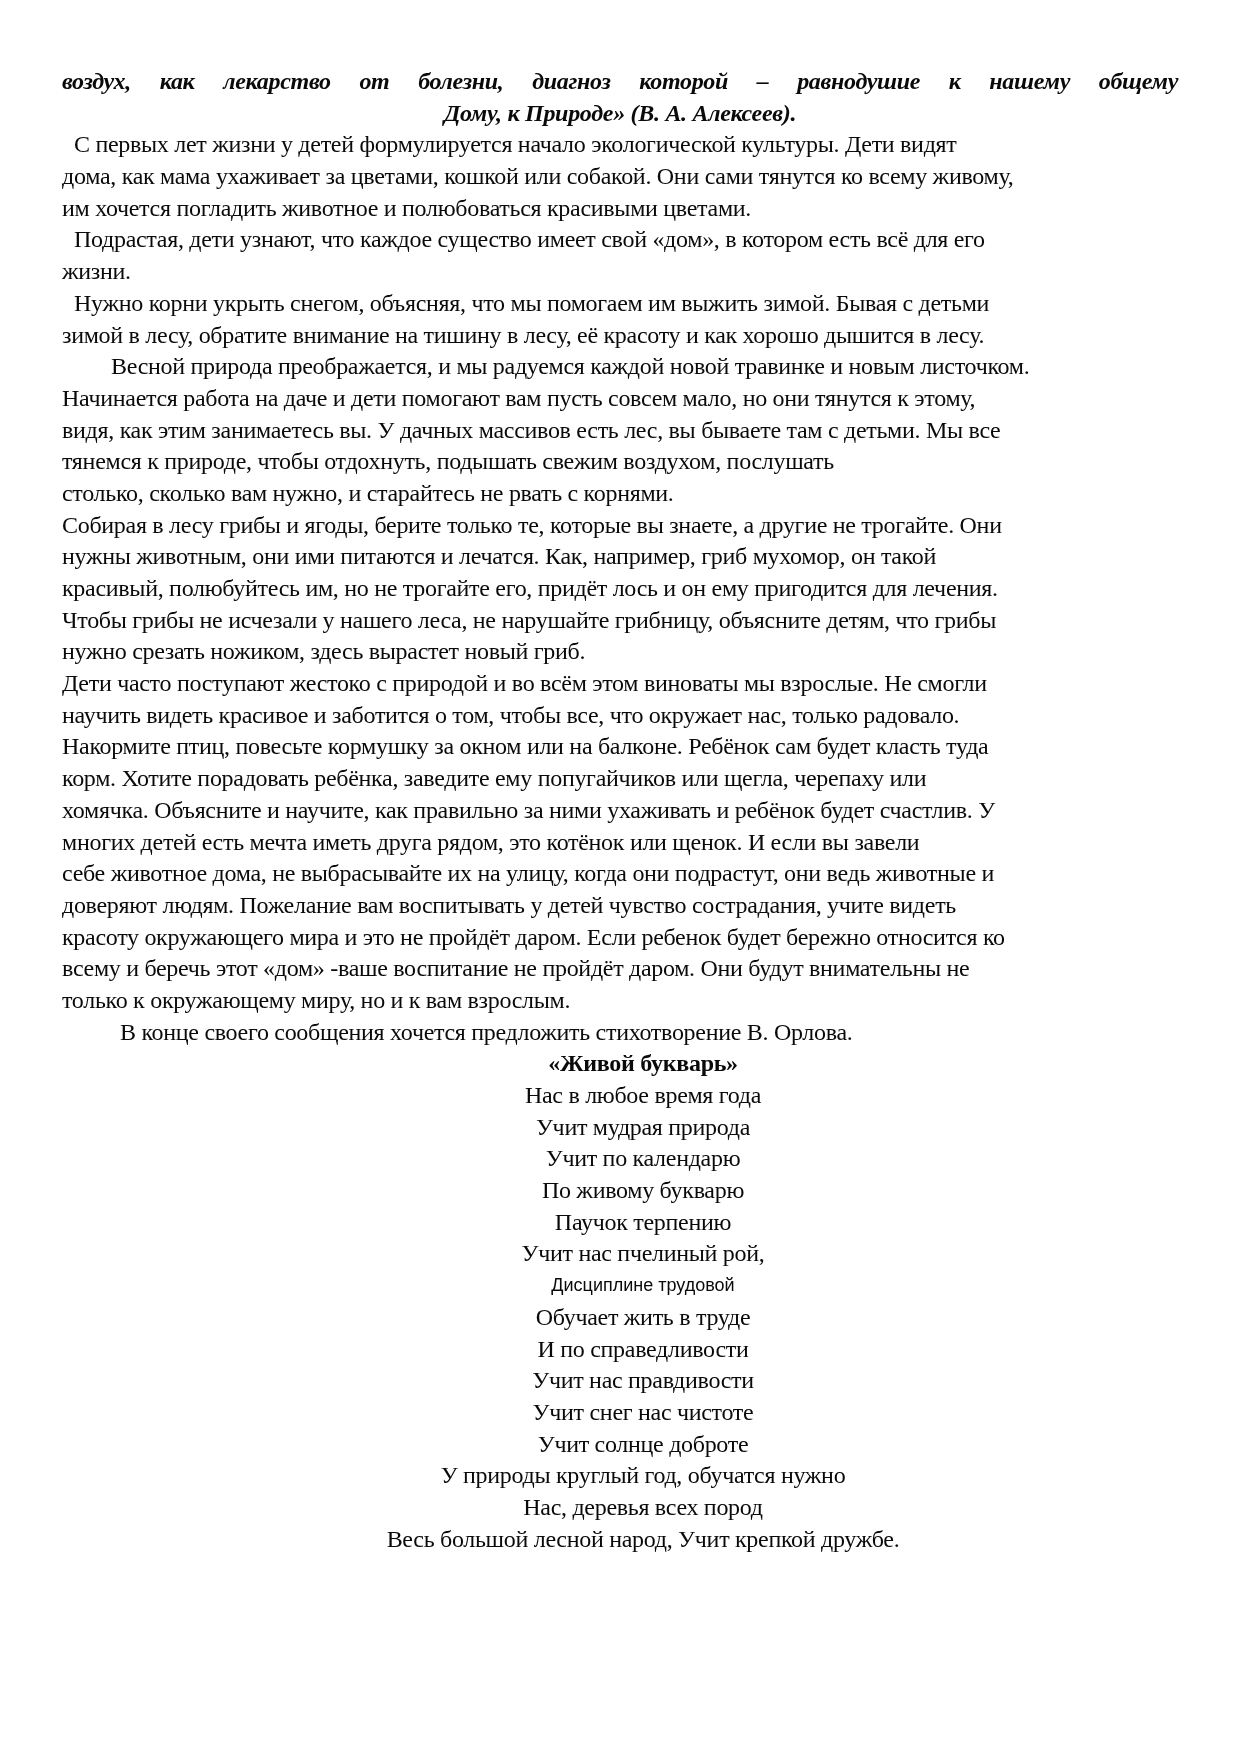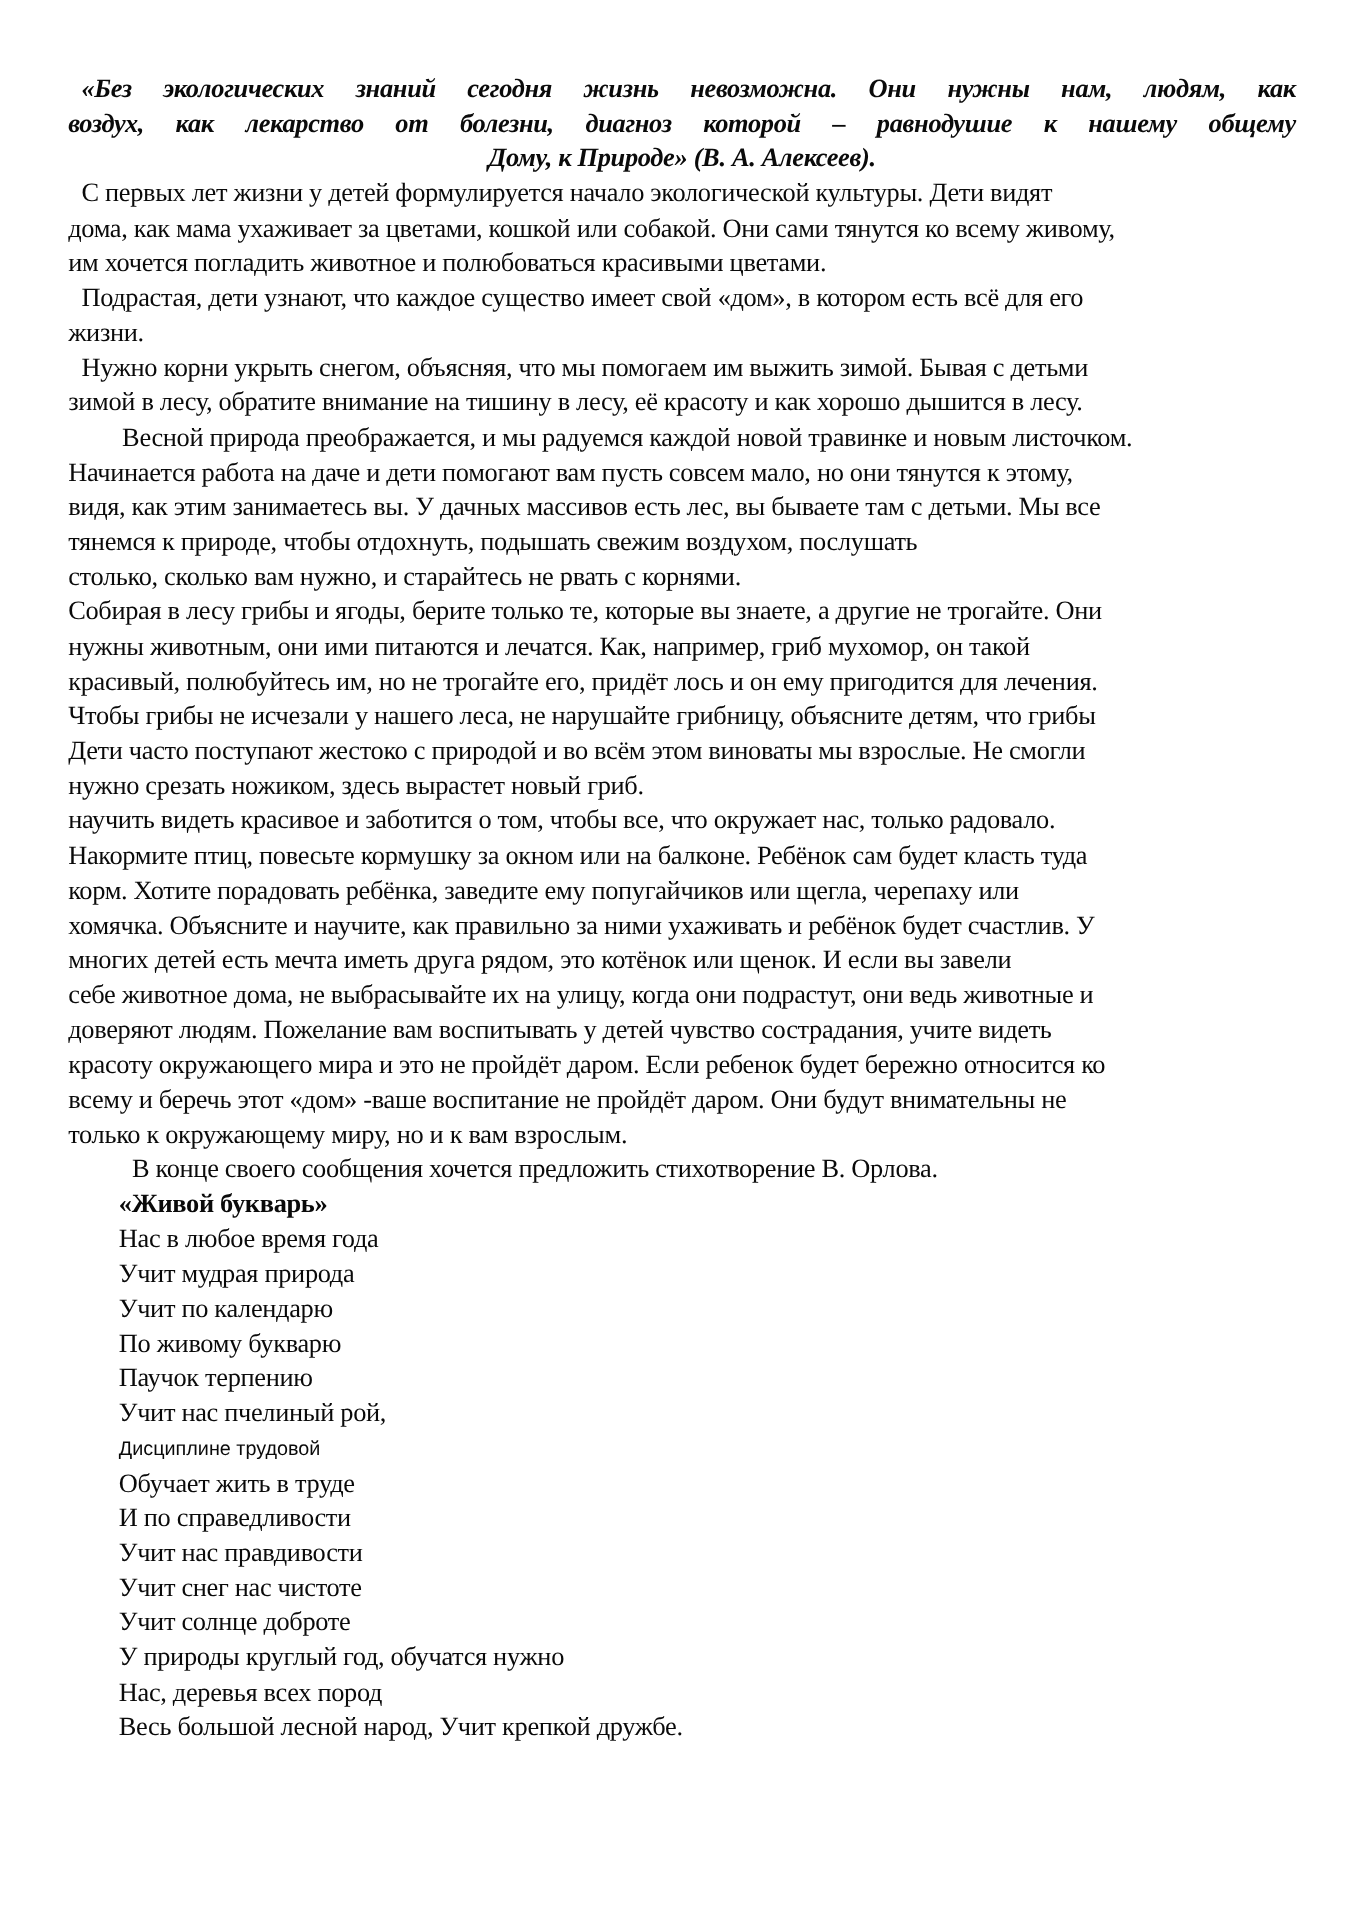--- a/index.html
+++ b/index.html
@@ -35,39 +35,38 @@
     text-align: center;
   }
   .q-just {
     text-align: justify;
     text-align-last: justify;
     word-spacing: 2px;
   }
   .ind-xs  { padding-left: 7px; margin-left: 42px; }
   .ind-sm  { padding-left: 12px; }
   .ind-tab { padding-left: 58px; font-family: Liberation Serif, serif; }
-  .poem .line { padding-left: 46px; }
+  .poem .line { padding-left: 46px; text-align: center; }
   .poem-title {
     font-weight: 700;
     padding-left: 42px;
   }
   
   .poem .line.sans {
     font-family: "Liberation Sans", "DejaVu Sans", sans-serif;
     font-size: 18px;
     letter-spacing: 0;
   }
 </style>
 </head>
 <body>
 
 <div class="page">
 
   <div class="quote">
-    <div class="line q-just ind-sm">«Без экологических знаний сегодня жизнь невозможна. Они нужны нам, людям, как</div>
     <div class="line q-just">воздух, как лекарство от болезни, диагноз которой – равнодушие к нашему общему</div>
     <div class="line">Дому, к Природе» (В. А. Алексеев).</div>
   </div>
 
   <div class="body-text">
     <div class="line ind-sm">С первых лет жизни у детей формулируется начало экологической культуры. Дети видят</div>
     <div class="line">дома, как мама ухаживает за цветами, кошкой или собакой. Они сами тянутся ко всему живому,</div>
     <div class="line">им хочется погладить животное и полюбоваться красивыми цветами.</div>
     <div class="line ind-sm">Подрастая, дети узнают, что каждое существо имеет свой «дом», в котором есть всё для его</div>
     <div class="line">жизни.</div>
@@ -75,22 +74,22 @@
     <div class="line">зимой в лесу, обратите внимание на тишину в лесу, её красоту и как хорошо дышится в лесу.</div>
     <div class="line ind-xs">Весной природа преображается, и мы радуемся каждой новой травинке и новым листочком.</div>
     <div class="line">Начинается работа на даче и дети помогают вам пусть совсем мало, но они тянутся к этому,</div>
     <div class="line">видя, как этим занимаетесь вы. У дачных массивов есть лес, вы бываете там с детьми. Мы все</div>
     <div class="line">тянемся к природе, чтобы отдохнуть, подышать свежим воздухом, послушать</div>
     <div class="line">столько, сколько вам нужно, и старайтесь не рвать с корнями.</div>
     <div class="line">Собирая в лесу грибы и ягоды, берите только те, которые вы знаете, а другие не трогайте. Они</div>
     <div class="line">нужны животным, они ими питаются и лечатся. Как, например, гриб мухомор, он такой</div>
     <div class="line">красивый, полюбуйтесь им, но не трогайте его, придёт лось и он ему пригодится для лечения.</div>
     <div class="line">Чтобы грибы не исчезали у нашего леса, не нарушайте грибницу, объясните детям, что грибы</div>
+    <div class="line">нужно срезать ножиком, здесь вырастет новый гриб.</div>
     <div class="line">Дети часто поступают жестоко с природой и во всём этом виноваты мы взрослые. Не смогли</div>
-    <div class="line">нужно срезать ножиком, здесь вырастет новый гриб.</div>
     <div class="line">научить видеть красивое и заботится о том, чтобы все, что окружает нас, только радовало.</div>
     <div class="line">Накормите птиц, повесьте кормушку за окном или на балконе. Ребёнок сам будет класть туда</div>
     <div class="line">корм. Хотите порадовать ребёнка, заведите ему попугайчиков или щегла, черепаху или</div>
     <div class="line">хомячка. Объясните и научите, как правильно за ними ухаживать и ребёнок будет счастлив. У</div>
     <div class="line">многих детей есть мечта иметь друга рядом, это котёнок или щенок. И если вы завели</div>
     <div class="line">себе животное дома, не выбрасывайте их на улицу, когда они подрастут, они ведь животные и</div>
     <div class="line">доверяют людям. Пожелание вам воспитывать у детей чувство сострадания, учите видеть</div>
     <div class="line">красоту окружающего мира и это не пройдёт даром. Если ребенок будет бережно относится ко</div>
     <div class="line">всему и беречь этот «дом» -ваше воспитание не пройдёт даром. Они будут внимательны не</div>
     <div class="line">только к окружающему миру, но и к вам взрослым.</div>

